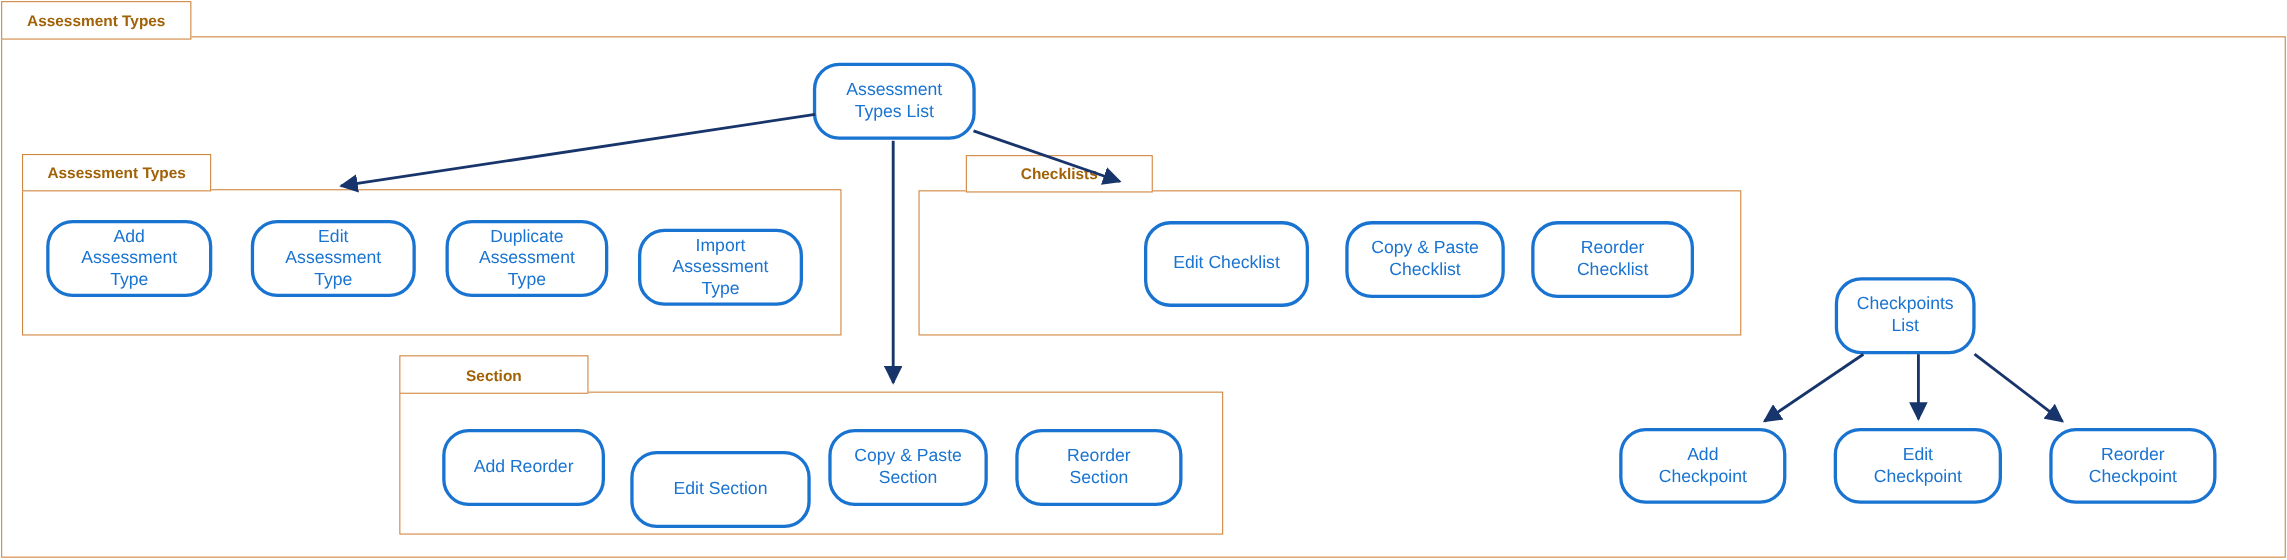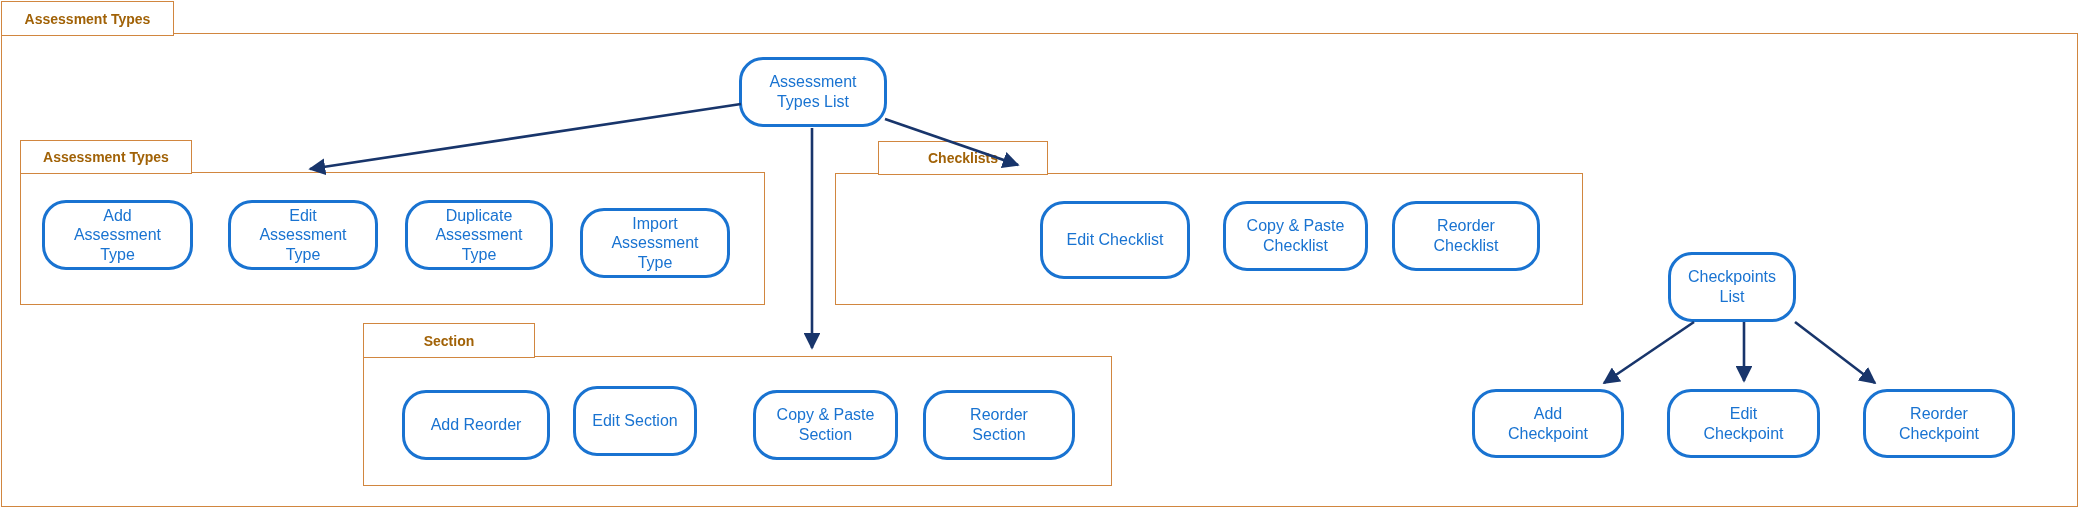--- a/index.html
+++ b/index.html
@@ -109,21 +109,21 @@
 Checklist</span>
   </div>
   <div class="node" style="left:1392px;top:201px;width:148px;height:70px">
     <span class="node-label">Reorder
 Checklist</span>
   </div>
 
   <div class="node" style="left:402px;top:390px;width:148px;height:70px">
     <span class="node-label">Add Reorder</span>
   </div>
-  <div class="node" style="left:573px;top:386px;width:124px;height:70px">
+  <div class="node" style="left:573px;top:410px;width:164px;height:70px">
     <span class="node-label">Edit Section</span>
   </div>
   <div class="node" style="left:753px;top:390px;width:145px;height:70px">
     <span class="node-label">Copy &amp; Paste
 Section</span>
   </div>
   <div class="node" style="left:923px;top:390px;width:152px;height:70px">
     <span class="node-label">Reorder
 Section</span>
   </div>

